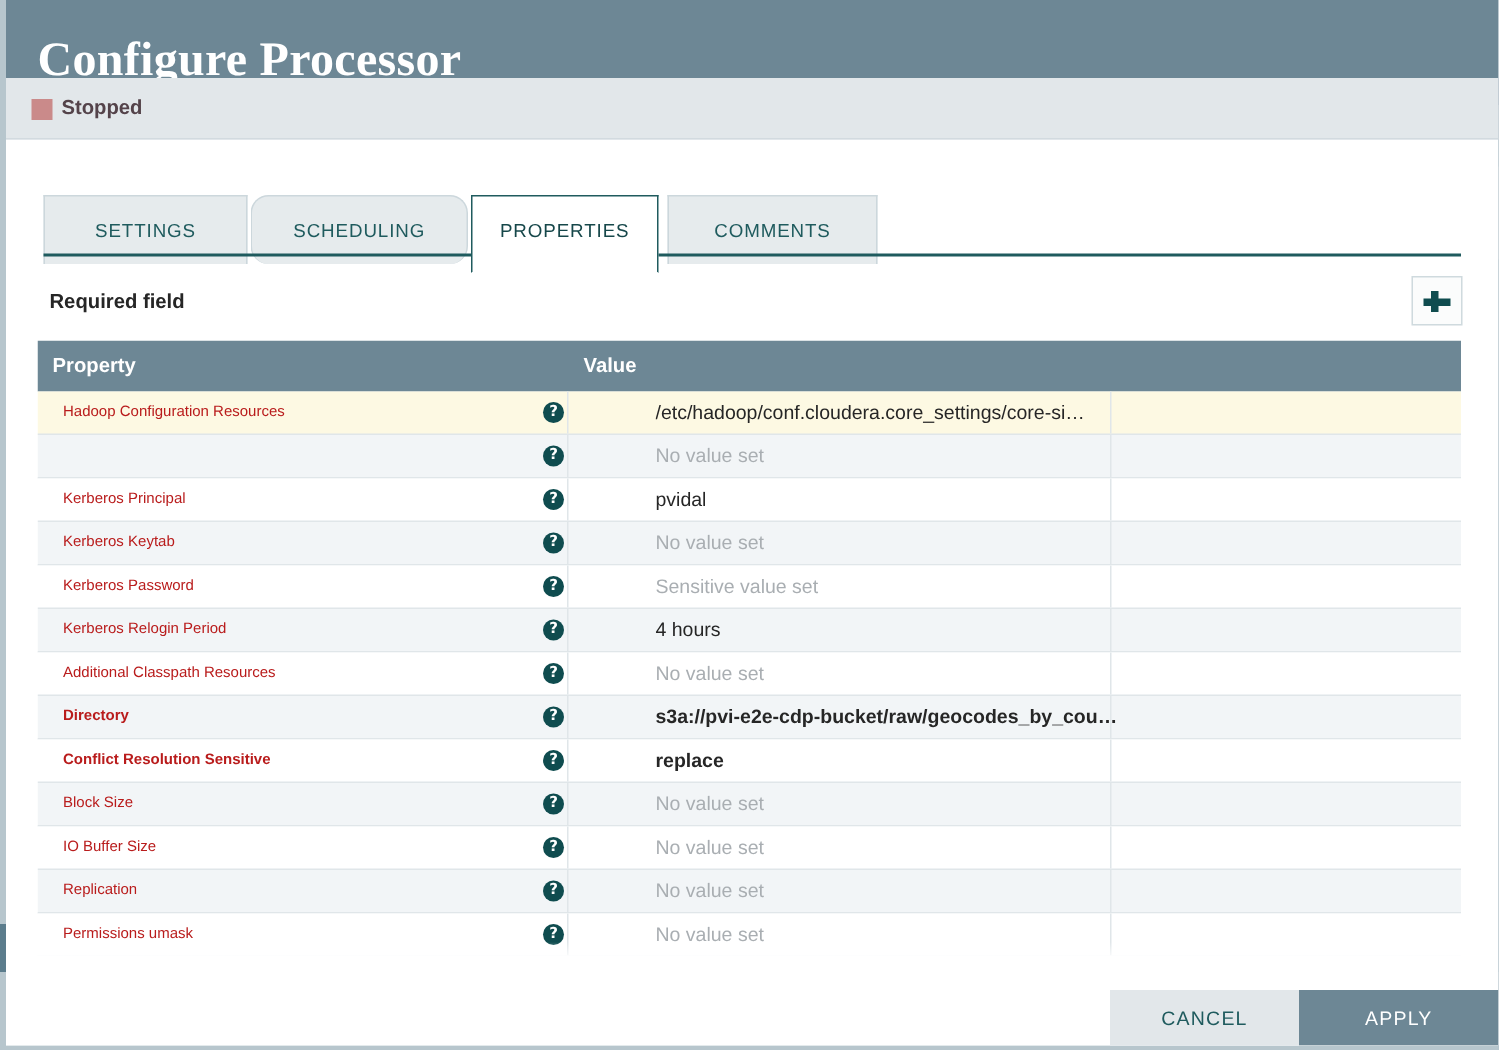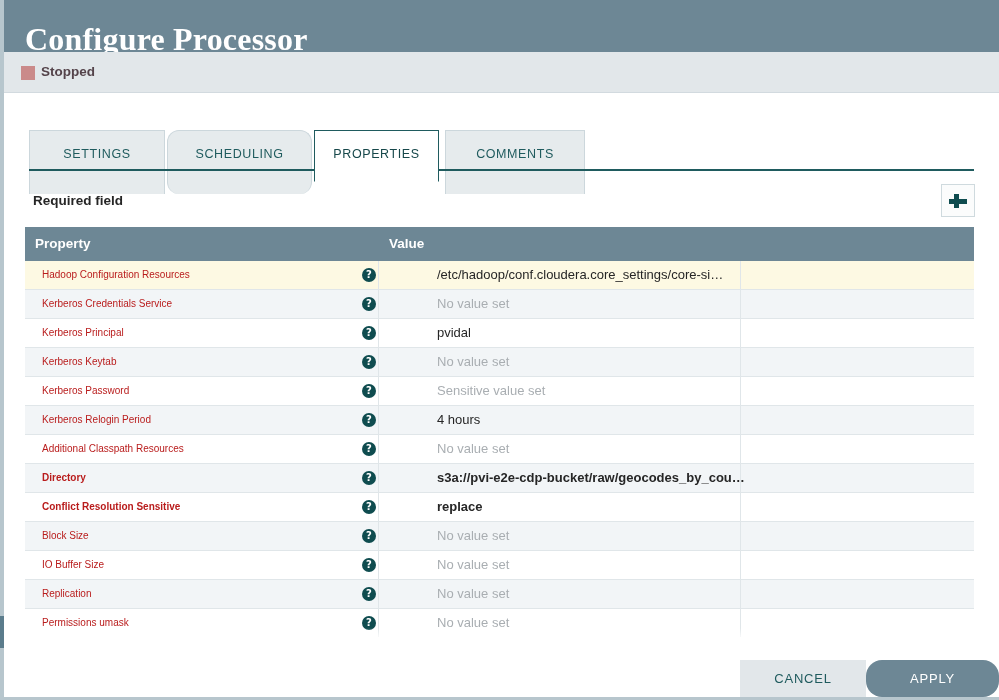--- a/index.html
+++ b/index.html
@@ -89,21 +89,21 @@
   }
   .tab-underline {
     position: absolute;
     left: 25px; top: 169px;
     width: 945px; height: 2px;
     background: #1f5b5e;
   }
   .tab {
     position: absolute;
     top: 19px;
-    height: 64px;
+    height: 46px;
     box-sizing: border-box;
     background: #e6ebed;
     border: 1px solid #ccd7dc;
     border-bottom: none;
     color: #1f5b5e;
     font-size: 12.5px;
     letter-spacing: 0.6px;
     text-align: center;
     line-height: 46px;
     cursor: pointer;
@@ -278,21 +278,20 @@
   }
   .btn-cancel {
     left: 736px; width: 126px;
     background: #e2e7ea;
     color: #1f5b5e;
   }
   .btn-apply {
     left: 862px; width: 133px;
     background: #6d8795;
     color: #ffffff;
-    border-radius: 16px;
   }
 </style>
 </head>
 <body>
 
 <div id="app">
 
   <div class="backdrop-left"></div>
   <div class="backdrop-bottom"></div>
   <div class="backdrop-strip"></div>
@@ -333,21 +332,20 @@
               <span class="ptext">Hadoop Configuration Resources</span>
               <span class="help-icon">?</span>
             </div>
             <div class="cell-value">
               <span class="vtext">/etc/hadoop/conf.cloudera.core_settings/core-si…</span>
             </div>
             <div class="cell-actions"></div>
           </div>
           <div class="row alt">
             <div class="cell-prop">
-              <span class="ptext">Kerberos Credentials Service</span>
               <span class="help-icon">?</span>
             </div>
             <div class="cell-value">
               <span class="vtext empty">No value set</span>
             </div>
             <div class="cell-actions"></div>
           </div>
           <div class="row">
             <div class="cell-prop">
               <span class="ptext">Kerberos Principal</span>

